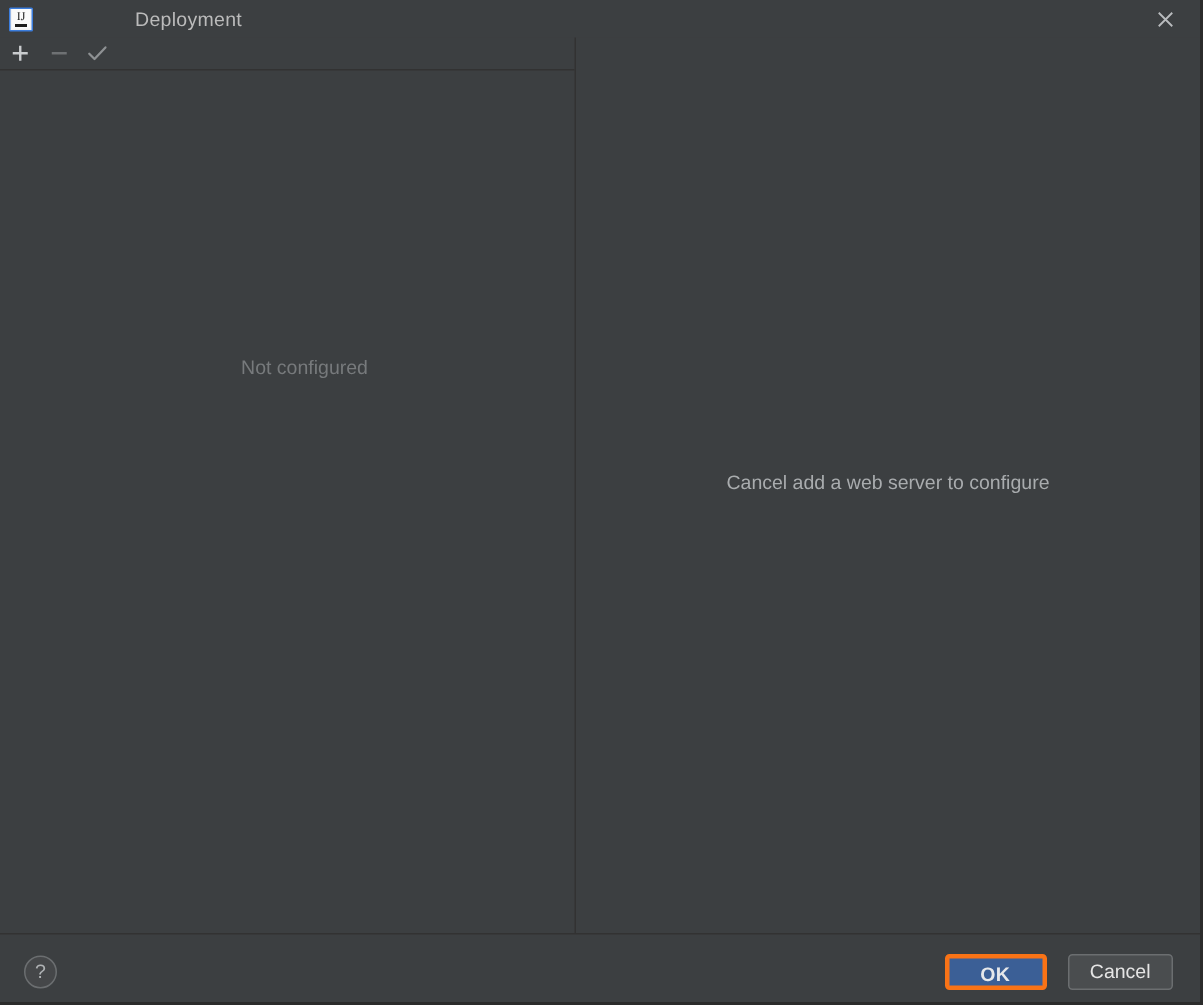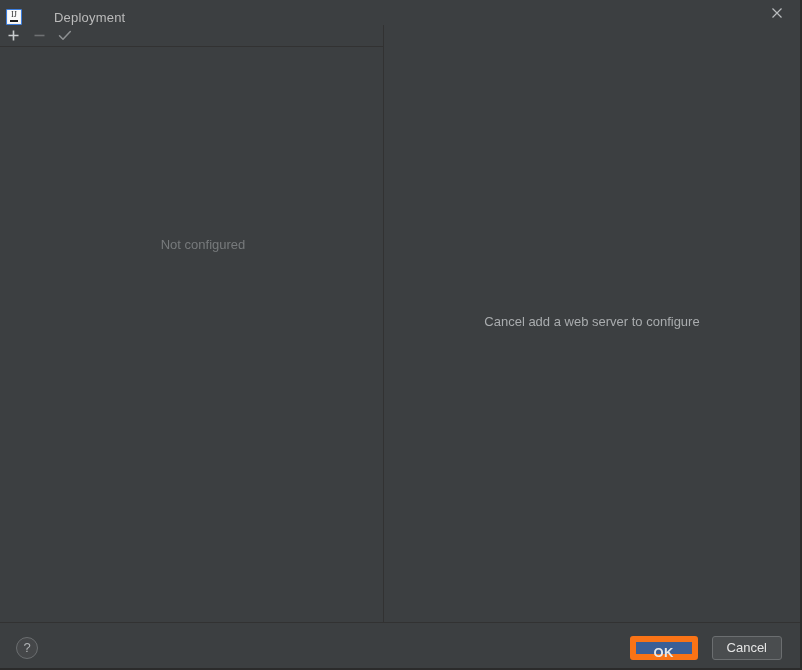--- a/index.html
+++ b/index.html
@@ -26,22 +26,23 @@
     border-bottom: 2px solid #2b2b2b;
   }
 
   
   .titlebar {
     position: absolute;
     left: 0; top: 0;
     width: 800px;
     height: 25px;
     display: flex;
-    align-items: flex-end;
-    background: #3c3f41;
+    align-items: center;
+    background: #3c3f41;
+    gap: 36px;
   }
   .app-icon {
     width: 16px;
     height: 16px;
     margin-left: 6px;
     margin-right: 8px;
     border: 1px solid #3b7ddd;
     box-sizing: border-box;
     background: #f2f2f2;
     position: relative;
@@ -202,21 +203,21 @@
     border-radius: 3px;
     font-size: 13px;
     line-height: 22px;
     text-align: center;
     box-sizing: border-box;
     cursor: pointer;
     white-space: nowrap;
   }
   .dlg-btn.primary {
     background: #3b5f96;
-    border: 6px solid #f97316;
+    border: 3px solid #f97316;
     color: #e6e8ea;
     font-weight: bold;
     letter-spacing: 0.3px;
   }
   .dlg-btn.secondary {
     background: #4a4d4f;
     border: 1px solid #6b6e70;
     color: #e5e5e5;
   }
 </style>

